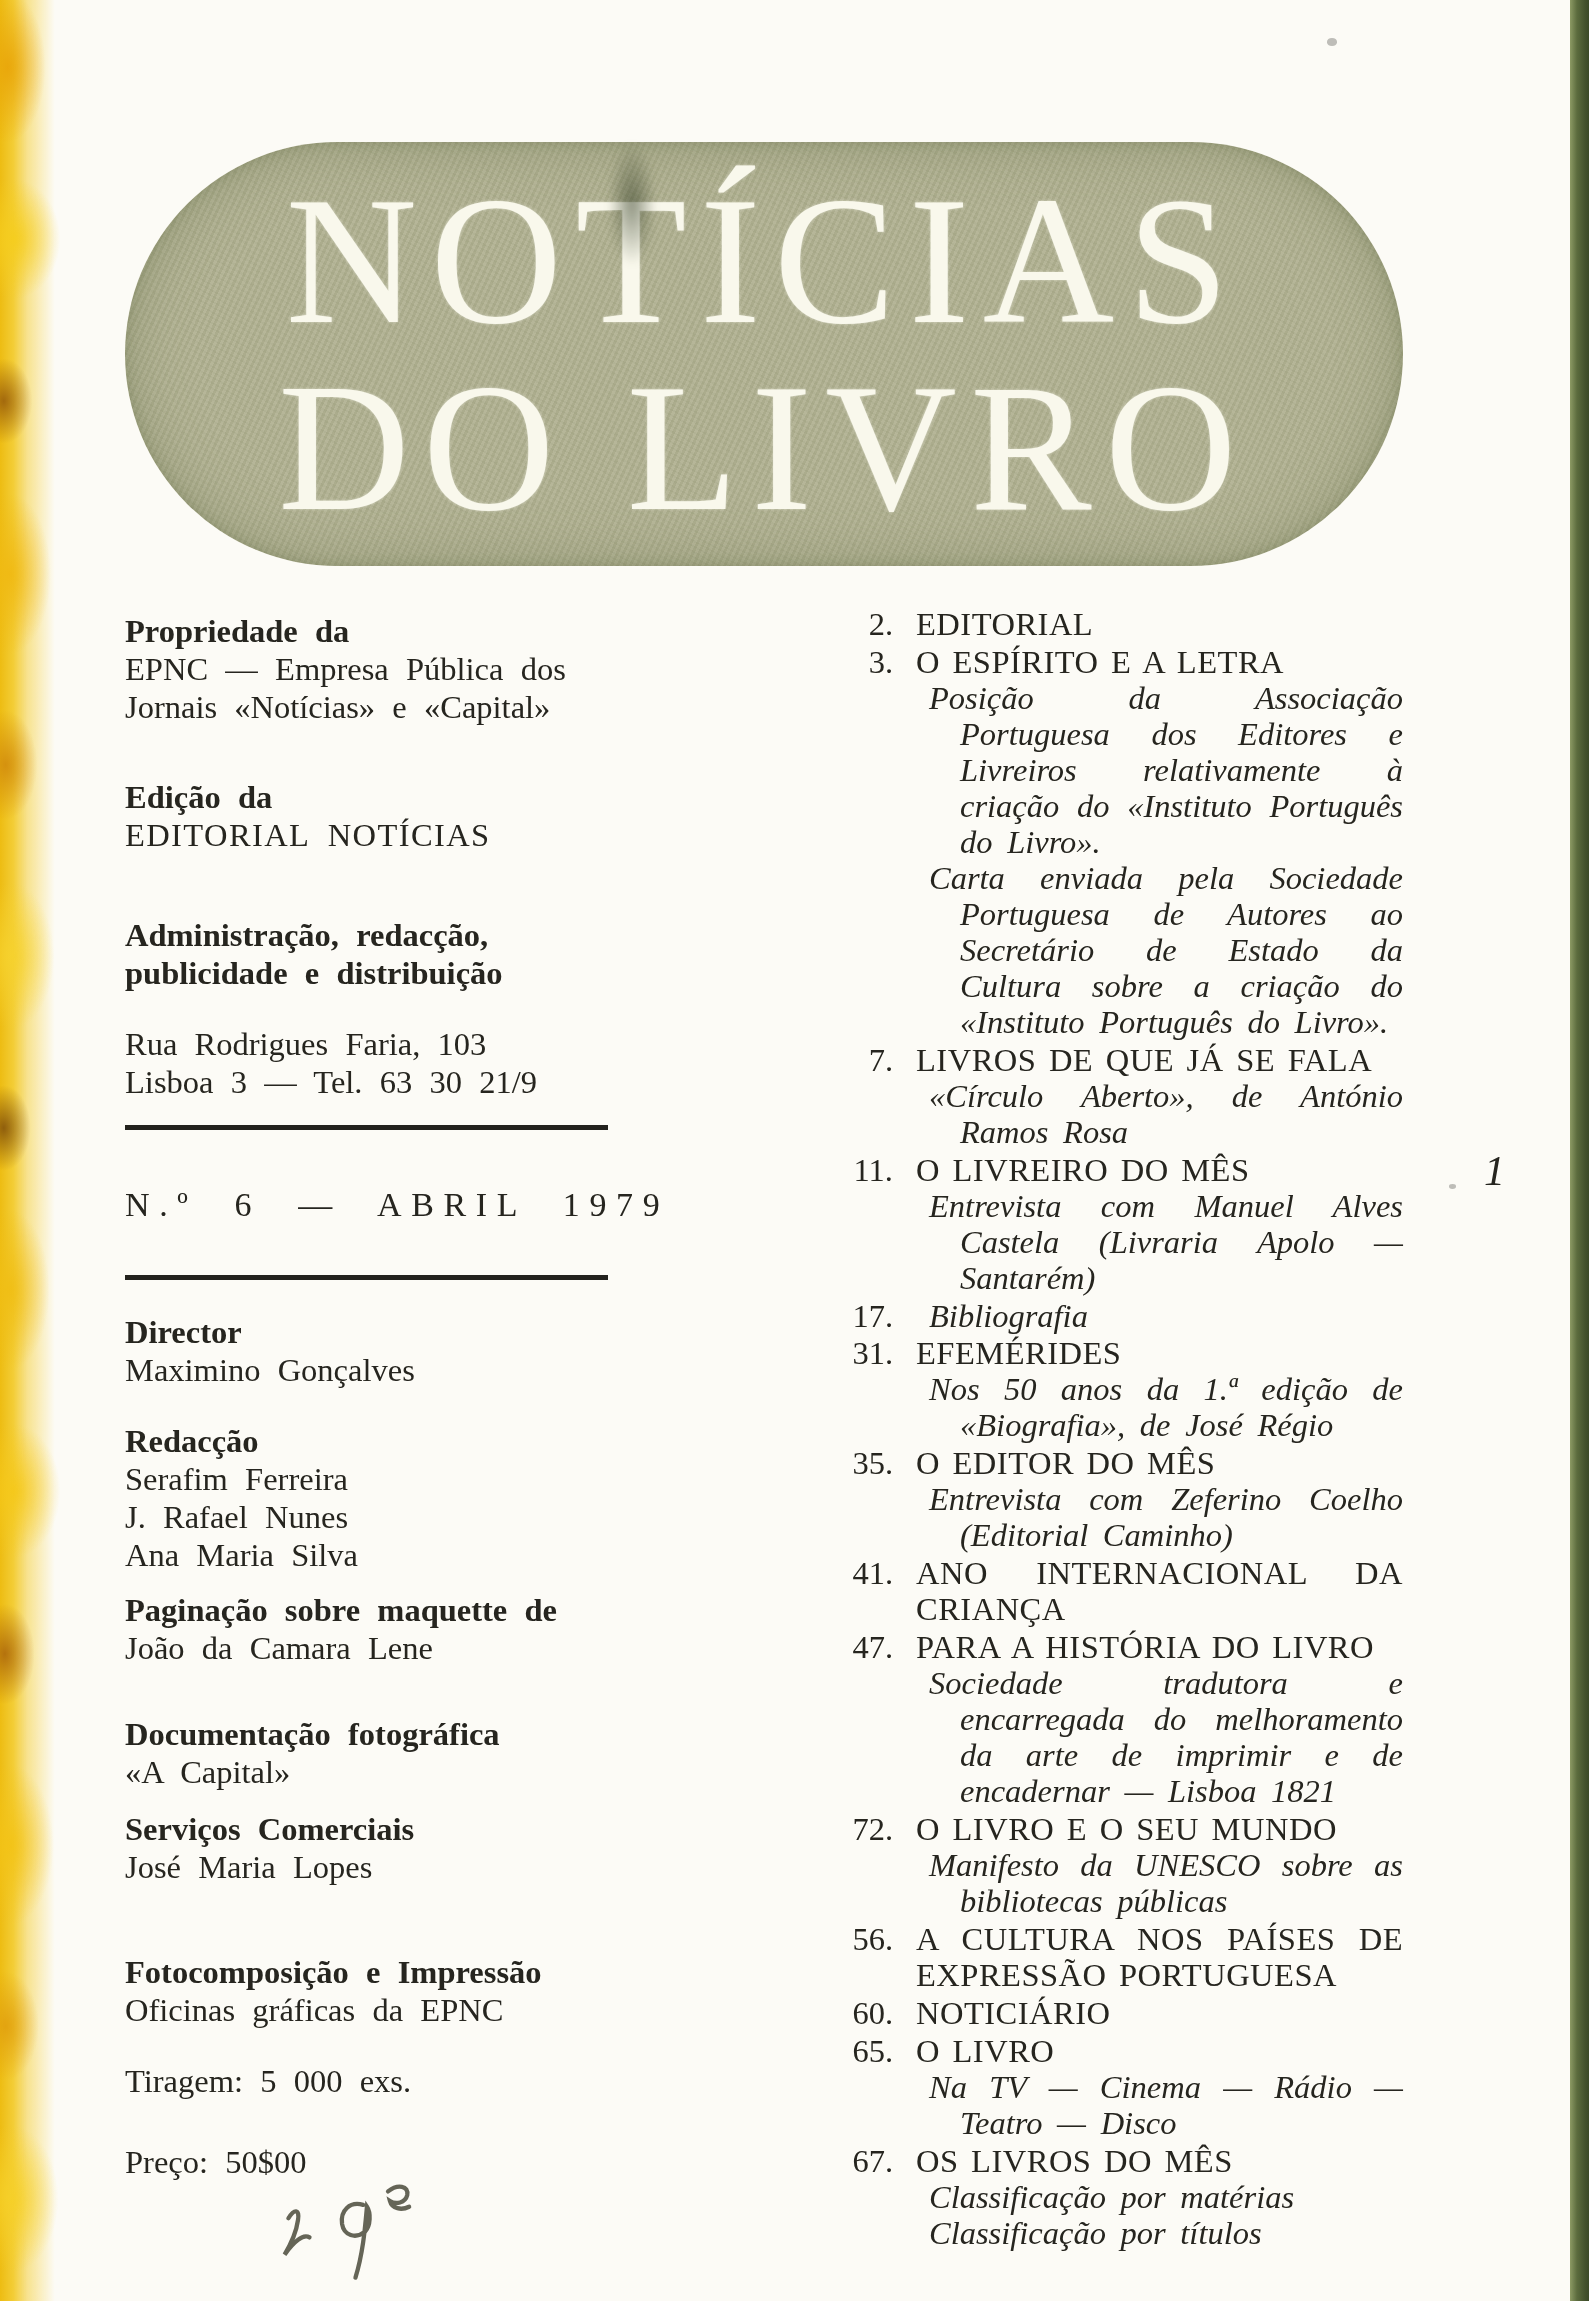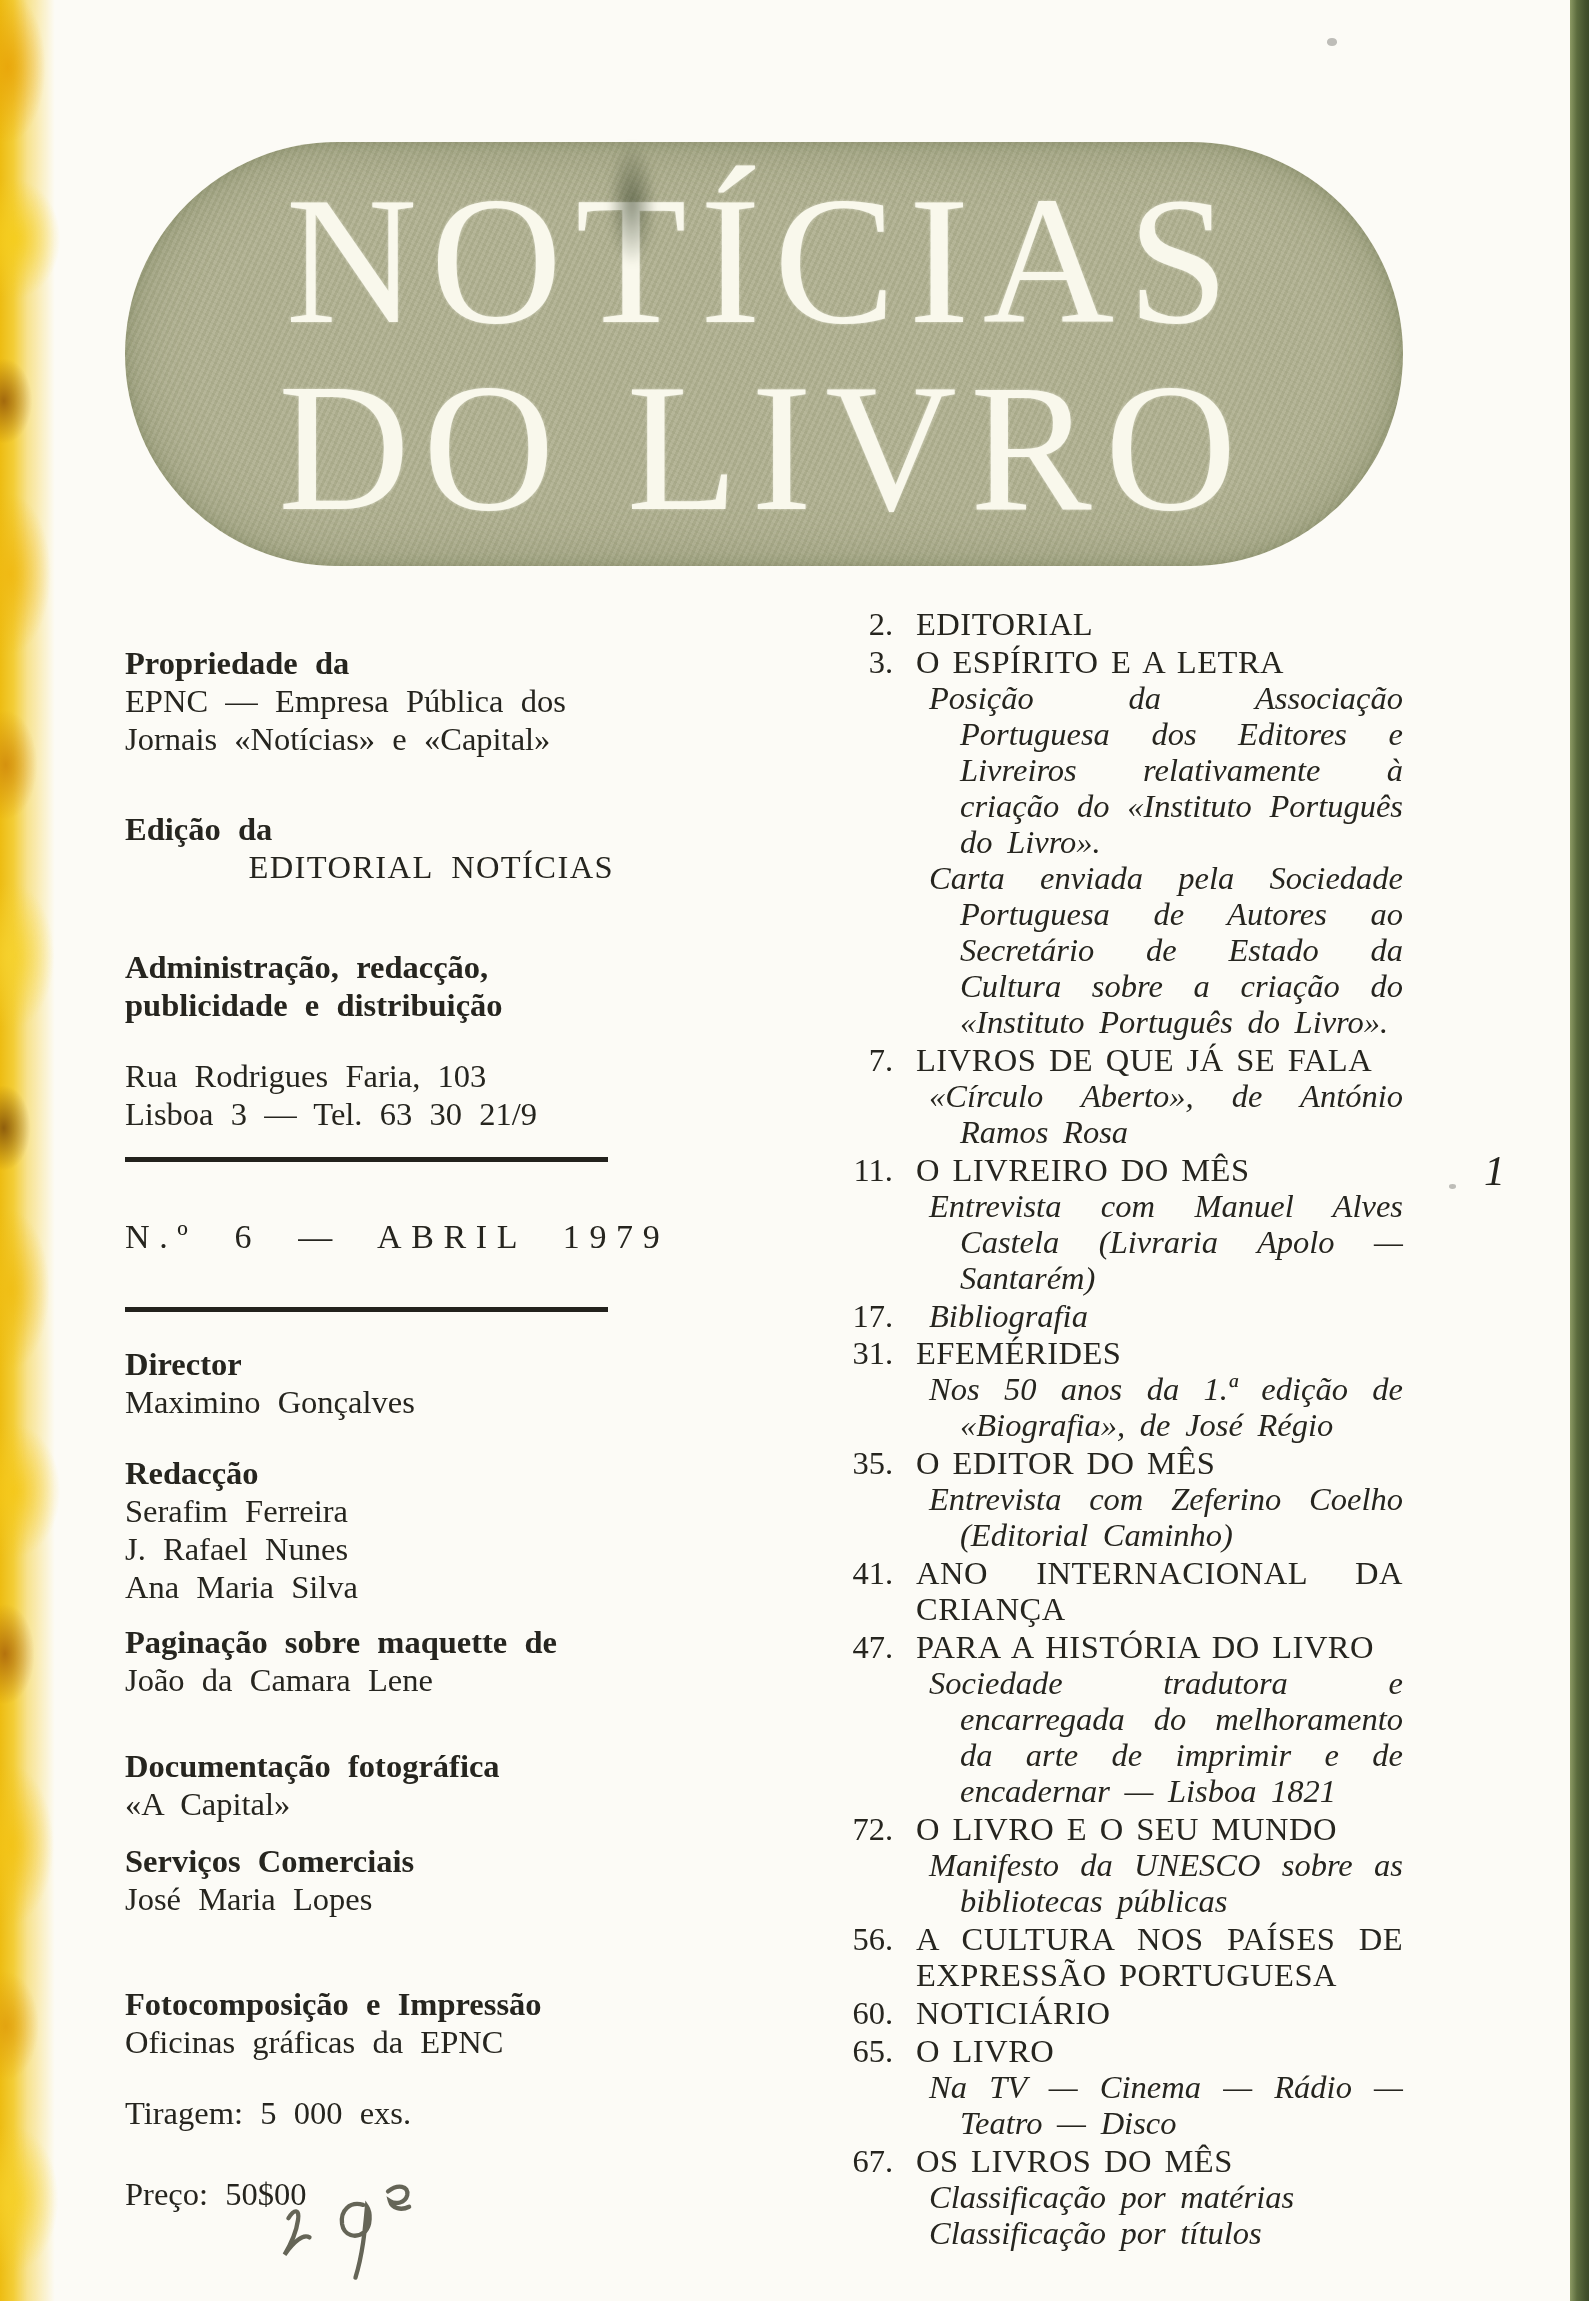--- a/index.html
+++ b/index.html
@@ -54,25 +54,25 @@
     white-space:nowrap;
   }
   .logo-smudge{
     position:absolute;left:483px;top:0px;width:48px;height:124px;border-radius:50%;
     background:radial-gradient(closest-side,rgba(55,65,40,.55),rgba(55,65,40,0));
     filter:blur(3.8px);
   }
 
   
   .masthead{
-    position:absolute;left:125px;top:644px;width:489px;
+    position:absolute;left:125px;top:612px;width:489px;
     font-size:32.5px;line-height:38px;word-spacing:.28em;
   }
   .mast-label{font-weight:bold;}
-  .caps{letter-spacing:1.4px;text-align:right;}
+  .caps{letter-spacing:1.4px;}
   .rule{height:4.8px;background:#23221d;width:483px;}
   .rule-top{margin-top:24px;}
   .issue{
     margin-top:53px;font-size:34px;line-height:44px;
     letter-spacing:9.6px;word-spacing:19px;white-space:nowrap;
   }
   .rule-bottom{margin-top:48px;}
 
   
   .toc{

